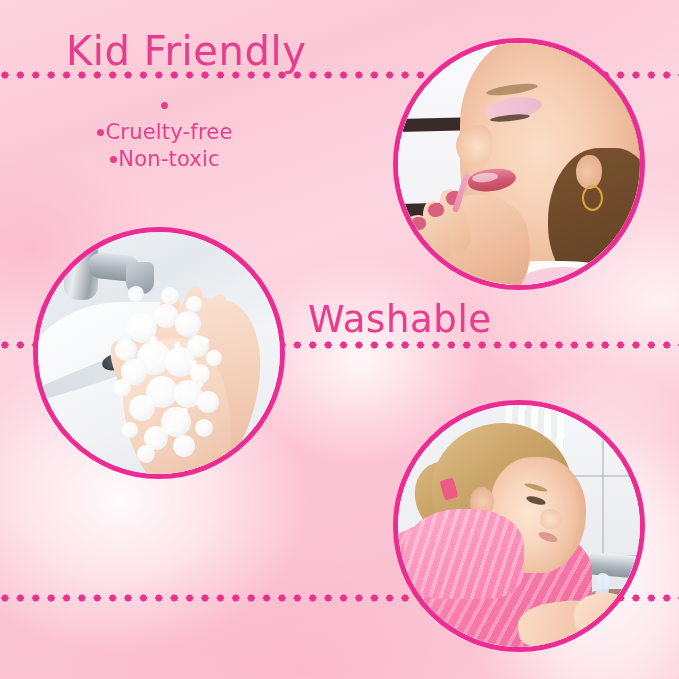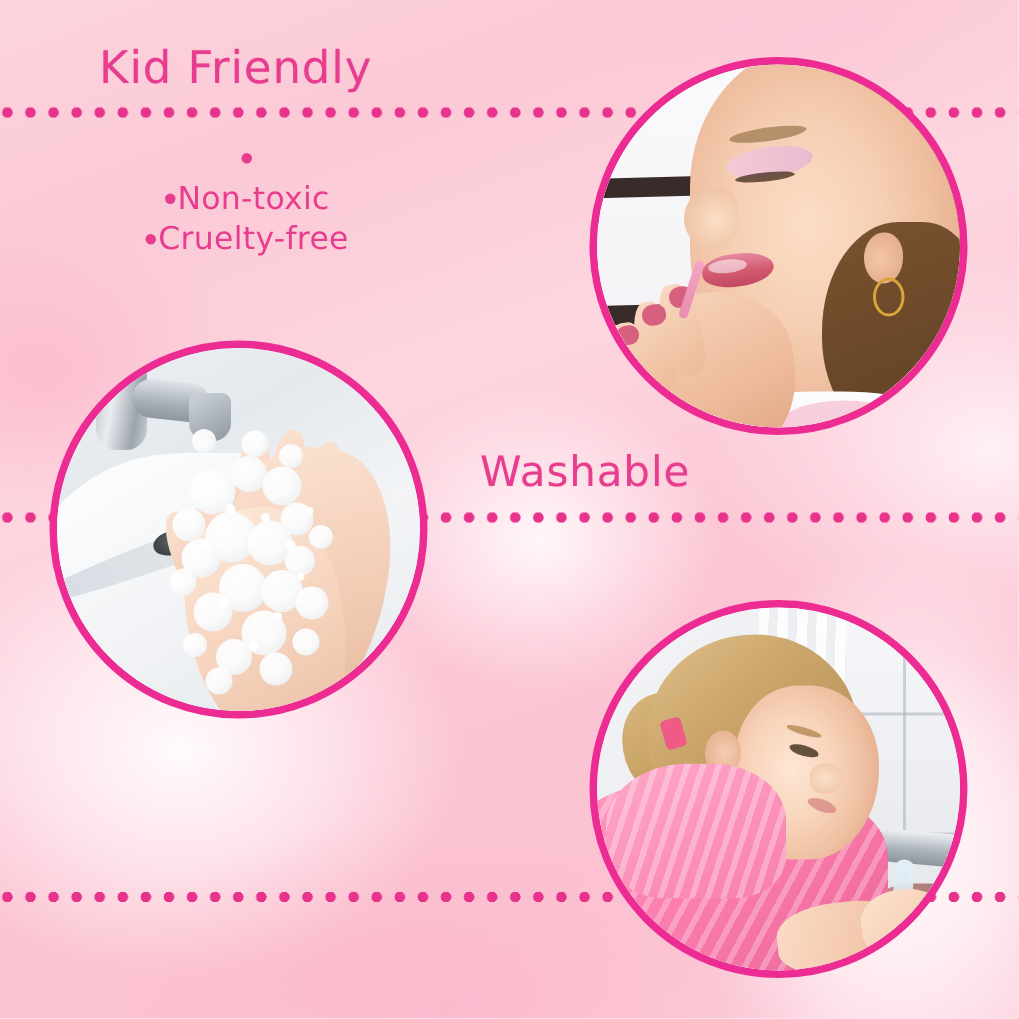--- a/index.html
+++ b/index.html
@@ -83,26 +83,26 @@
     color: #e83d8e;
     font-family: "DejaVu Sans", sans-serif;
     font-weight: 400;
     letter-spacing: 0.6px;
     white-space: nowrap;
     text-shadow: 0 0 1px rgba(232,61,142,0.25);
   }
   #title-kid-friendly {
     left: 66px;
     top: 28px;
-    font-size: 30px;
+    font-size: 40px;
   }
   #title-washable {
-    left: 320px;
+    left: 308px;
     top: 298px;
-    font-size: 28px;
+    font-size: 37px;
   }
   #title-safe {
     left: 26px;
     top: 550px;
     font-size: 31px;
   }
 
   .bullet-list {
     position: absolute;
     left: 0;
@@ -587,24 +587,24 @@
 
   <div class="headline" id="title-kid-friendly">Kid Friendly</div>
 
   <div class="dotted-rule" id="divider-kid-friendly"></div>
 
   <div class="bullet-list">
     <div class="bullet-line">
       <span class="bullet-dot"></span>
     </div>
     <div class="bullet-line">
-      <span class="bullet-dot"></span><span>Non-toxic</span>
+      <span class="bullet-dot"></span><span>Cruelty-free</span>
     </div>
     <div class="bullet-line">
-      <span class="bullet-dot"></span><span>Cruelty-free</span>
+      <span class="bullet-dot"></span><span>Non-toxic</span>
     </div>
   </div>
 
   <div class="headline" id="title-washable">Washable</div>
 
   <div class="dotted-rule" id="divider-washable"></div>
 
 
   <div class="dotted-rule" id="divider-safe"></div>
 

